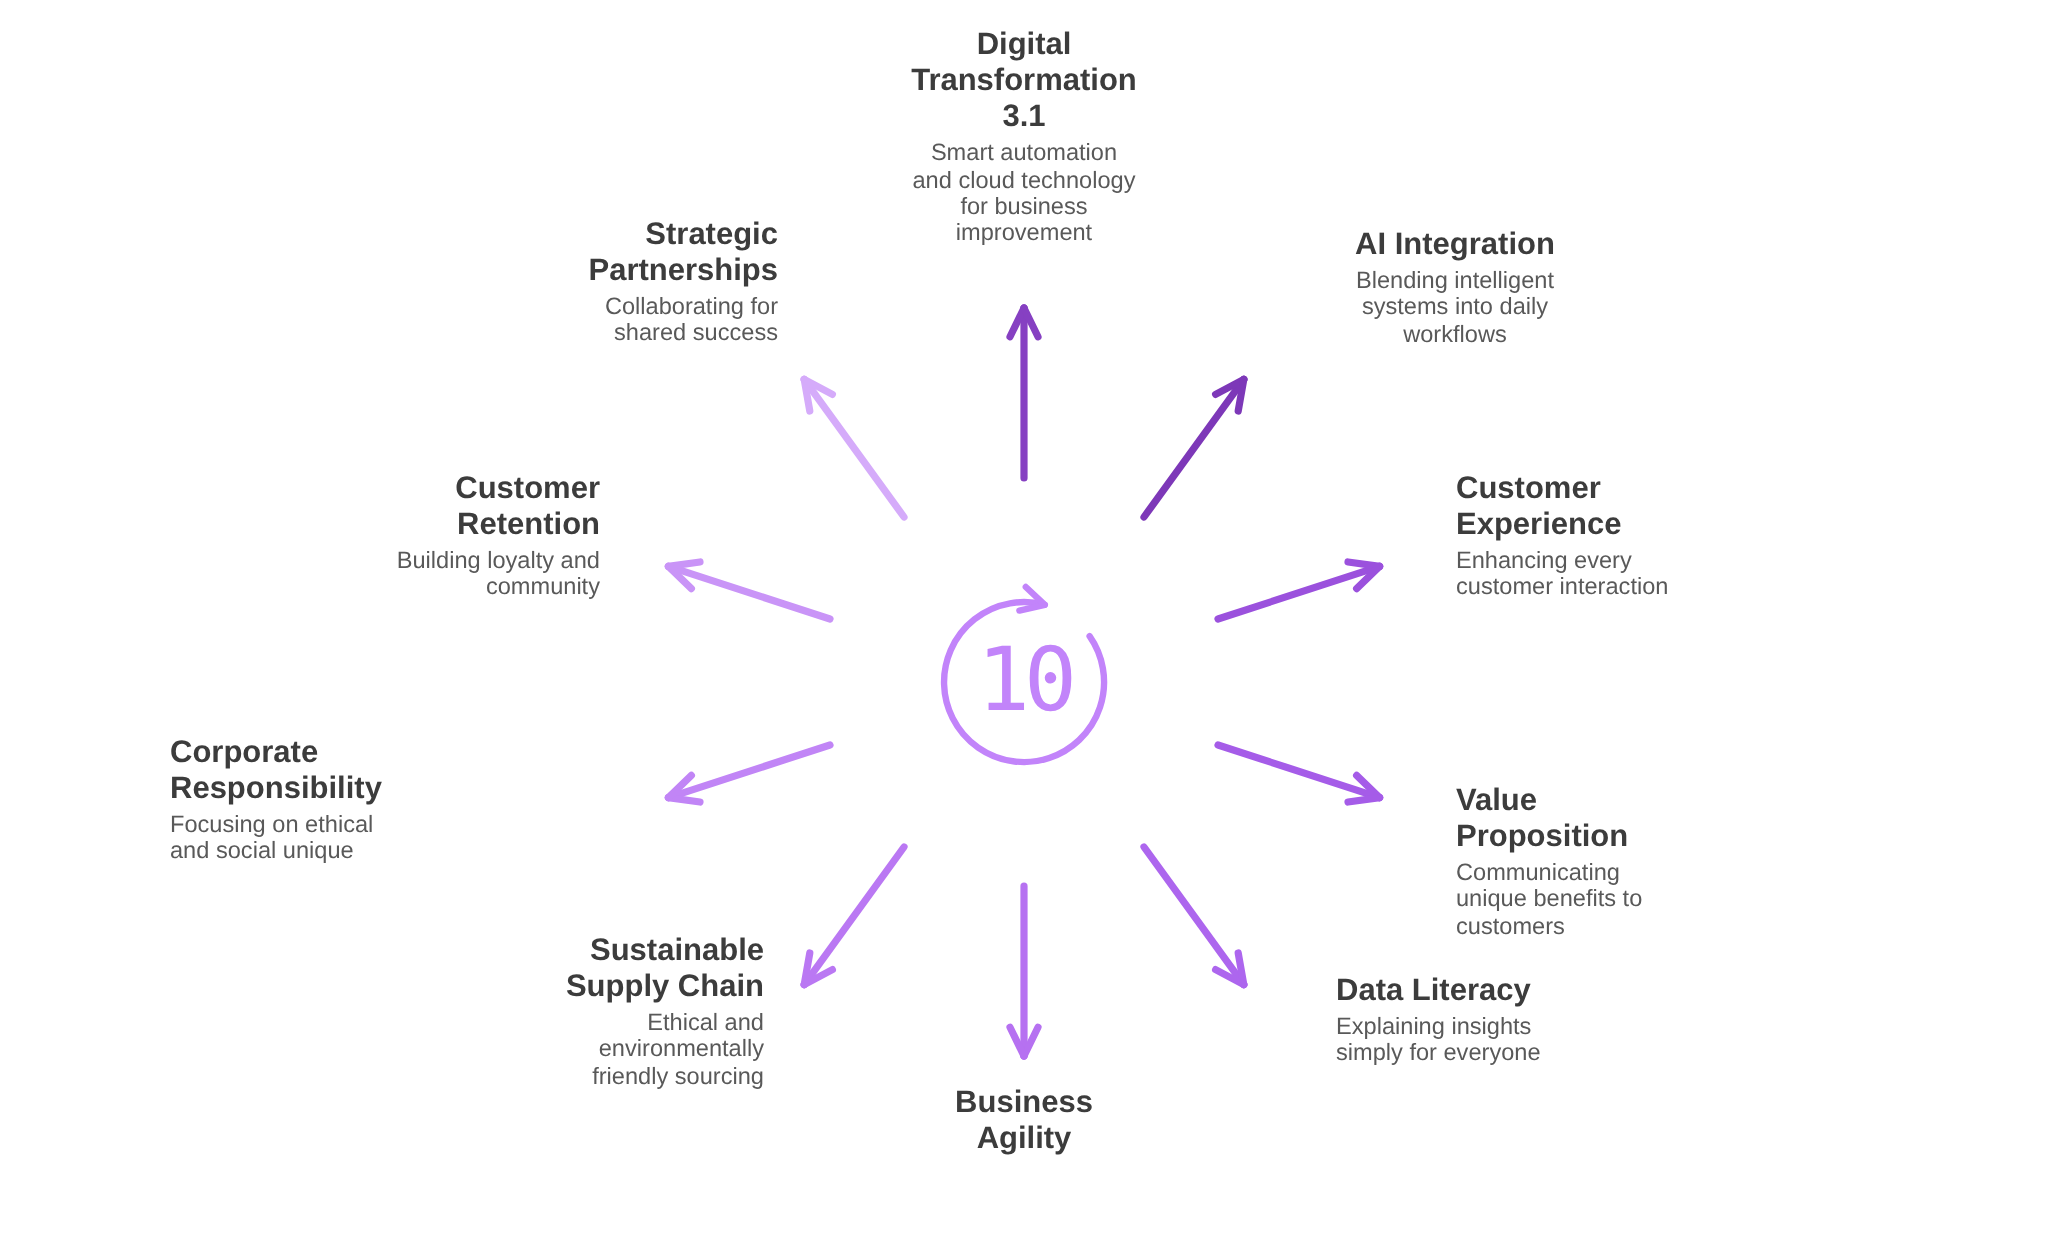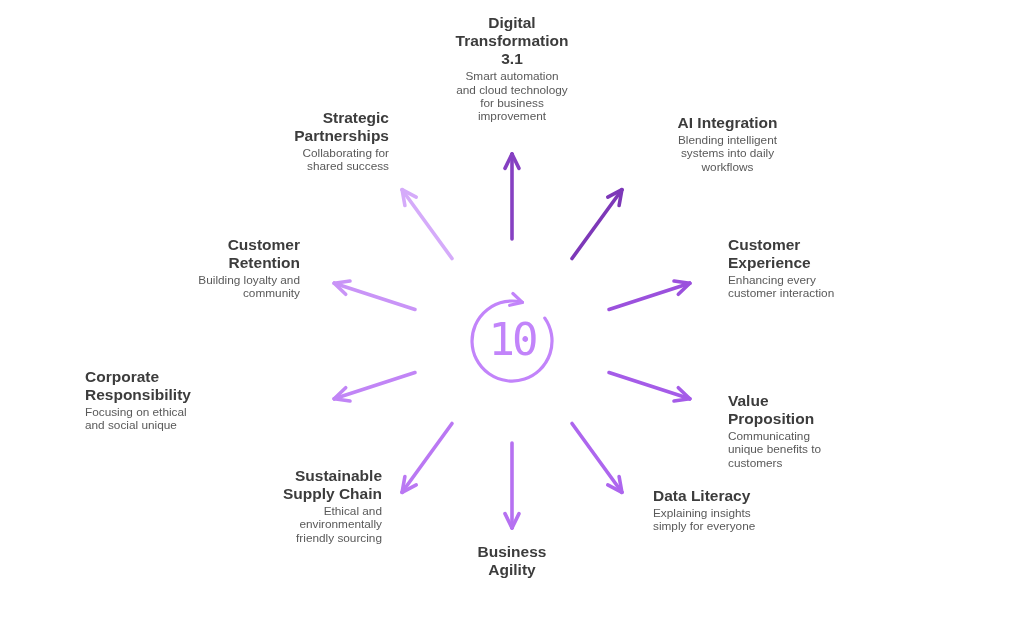--- a/index.html
+++ b/index.html
@@ -115,21 +115,21 @@
         <div class="topic-desc">Enhancing every
 customer interaction</div>
       </div>
       <div class="label-block" style="top: 360px; left: 728px; width: 185px; text-align: left; margin-top: 32px;">
         <div class="topic-title">Value
 Proposition</div>
         <div class="topic-desc">Communicating
 unique benefits to
 customers</div>
       </div>
-      <div class="label-block" style="top: 487px; left: 653px; width: 195px; text-align: left;">
+      <div class="label-block" style="top: 487px; left: 668px; width: 195px; text-align: left;">
         <div class="topic-title">Data Literacy</div>
         <div class="topic-desc">Explaining insights
 simply for everyone</div>
       </div>
       <div class="label-block" style="top: 543px; left: 427px; width: 170px; text-align: center;">
         <div class="topic-title">Business
 Agility</div>
       </div>
       <div class="label-block" style="top: 467px; right: 642px; width: 205px; text-align: right;">
         <div class="topic-title">Sustainable

